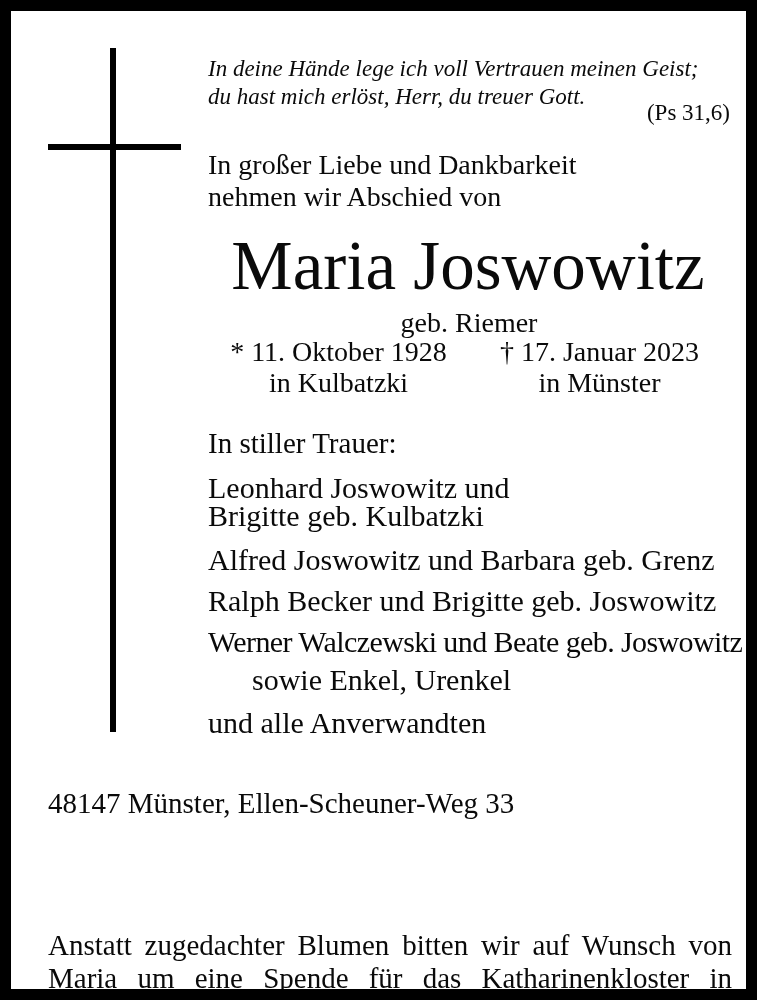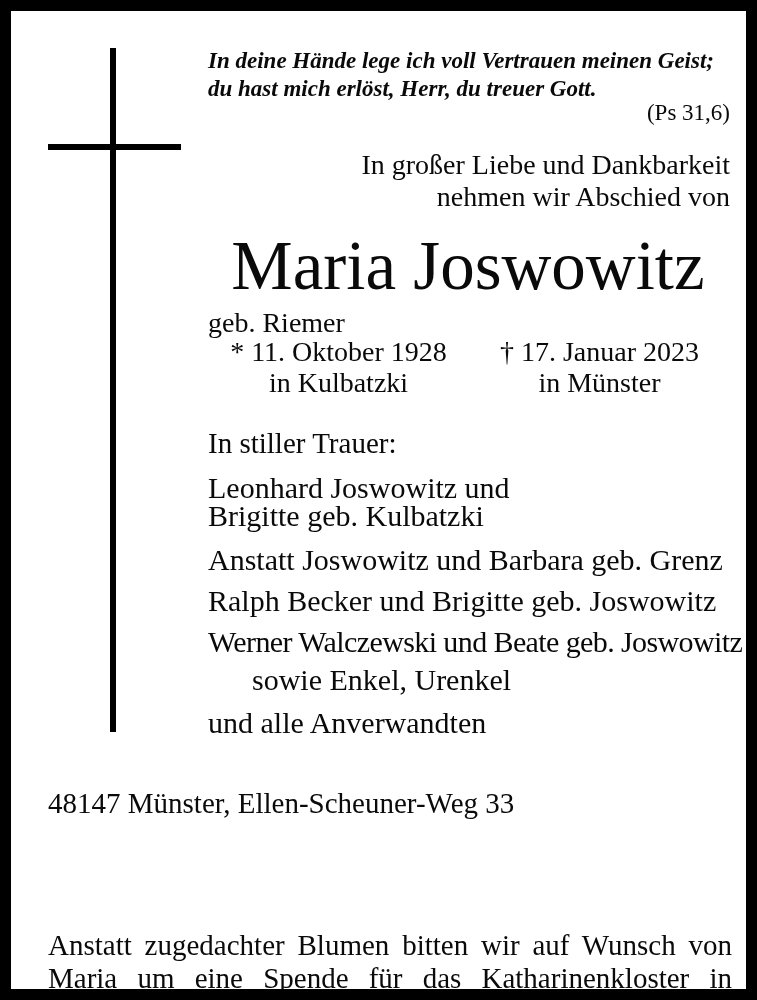--- a/index.html
+++ b/index.html
@@ -28,50 +28,49 @@
     background: #000000;
   }
   .cross-h {
     left: 37px; top: 133px;
     width: 133px; height: 6px;
     background: #000000;
   }
 
   
   .psalm {
-    left: 197px; top: 36px; width: 522px;
+    left: 197px; top: 44px; width: 522px;
     font-size: 23px; line-height: 28px;
     font-style: italic;
     white-space: nowrap;
-    font-weight: bold;
   }
   .psalm-ref {
     left: 197px; top: 89px; width: 522px;
     font-size: 23px; line-height: 26px;
     text-align: right;
   }
 
   
   .intro {
     left: 197px; top: 138px; width: 522px;
     font-size: 28px; line-height: 32px;
-    text-align: right;
+    text-align: left;
   }
 
   
   .deceased-name {
     left: 157px; top: 220px; width: 600px;
     font-size: 69px; line-height: 70px;
     text-align: center;
     white-space: nowrap;
   }
   .birth-name {
     left: 197px; top: 297px; width: 522px;
     font-size: 28px; line-height: 30px;
-    text-align: left;
+    text-align: center;
   }
 
   
   .dates {
     left: 197px; top: 325px; width: 522px;
     display: flex;
     justify-content: center;
   }
   .dates .col {
     width: 50%;
@@ -153,21 +152,21 @@
     </div>
   </div>
 
   <div class="abs mourner m1">
     <div>Leonhard Joswowitz und</div>
     <div>Brigitte geb. Kulbatzki</div>
   </div>
 
   <div class="abs mourning-heading">In stiller Trauer:</div>
   <div class="abs mourner single m2">
-    <div>Anstatt Joswowitz und Barbara geb. Grenz</div>
+    <div>Alfred Joswowitz und Barbara geb. Grenz</div>
   </div>
   <div class="abs mourner single m3">
     <div>Ralph Becker und Brigitte geb. Joswowitz</div>
   </div>
   <div class="abs mourner single tight m4">
     <div>Werner Walczewski und Beate geb. Joswowitz</div>
   </div>
   <div class="abs mourner single m5">
     <div>sowie Enkel, Urenkel</div>
   </div>

